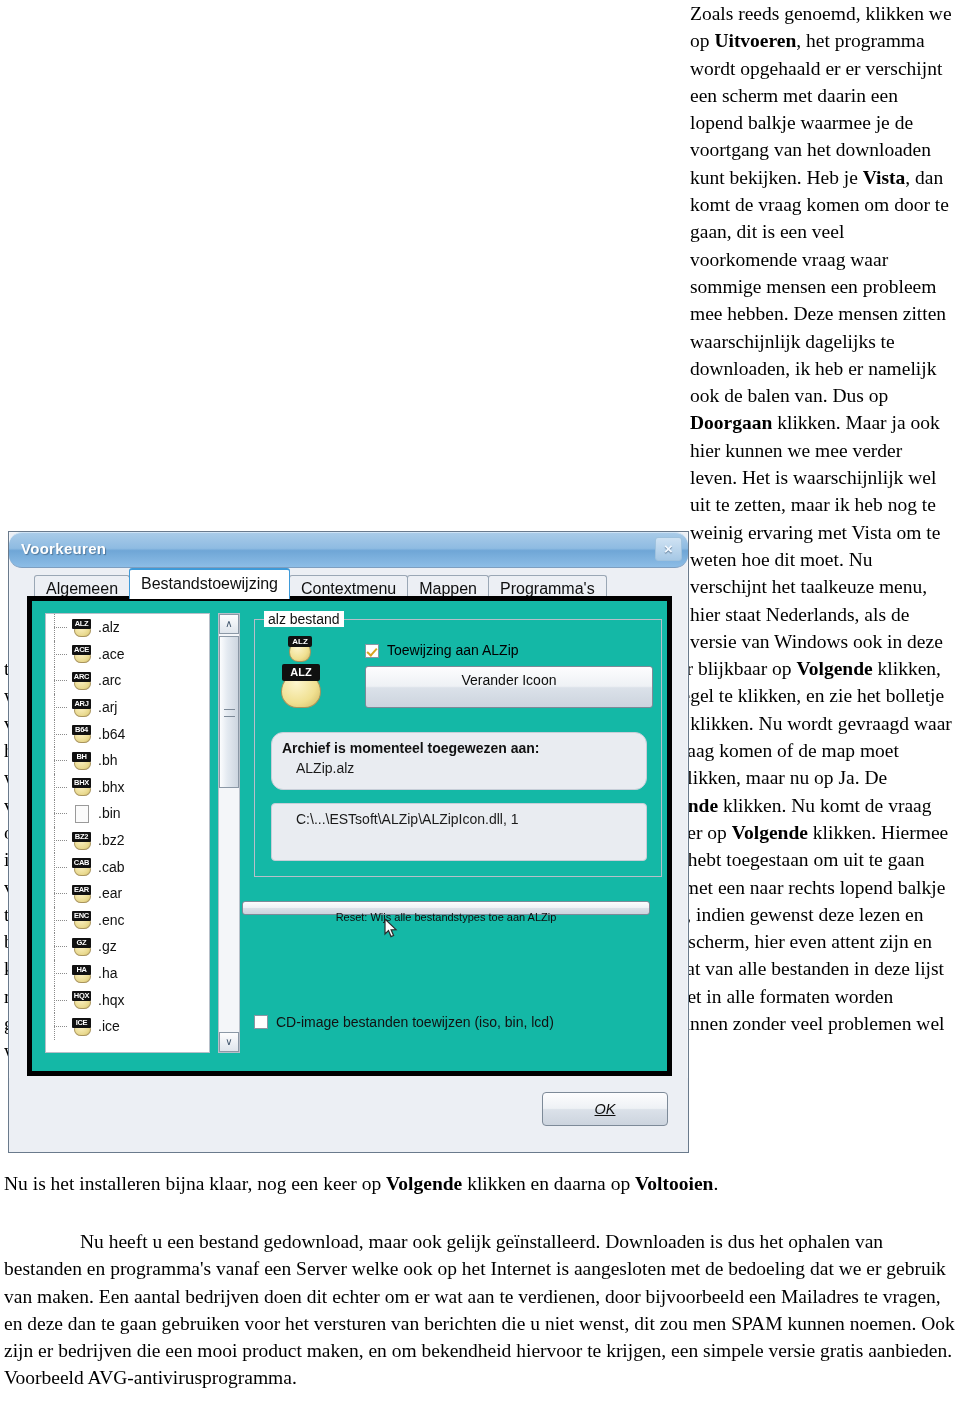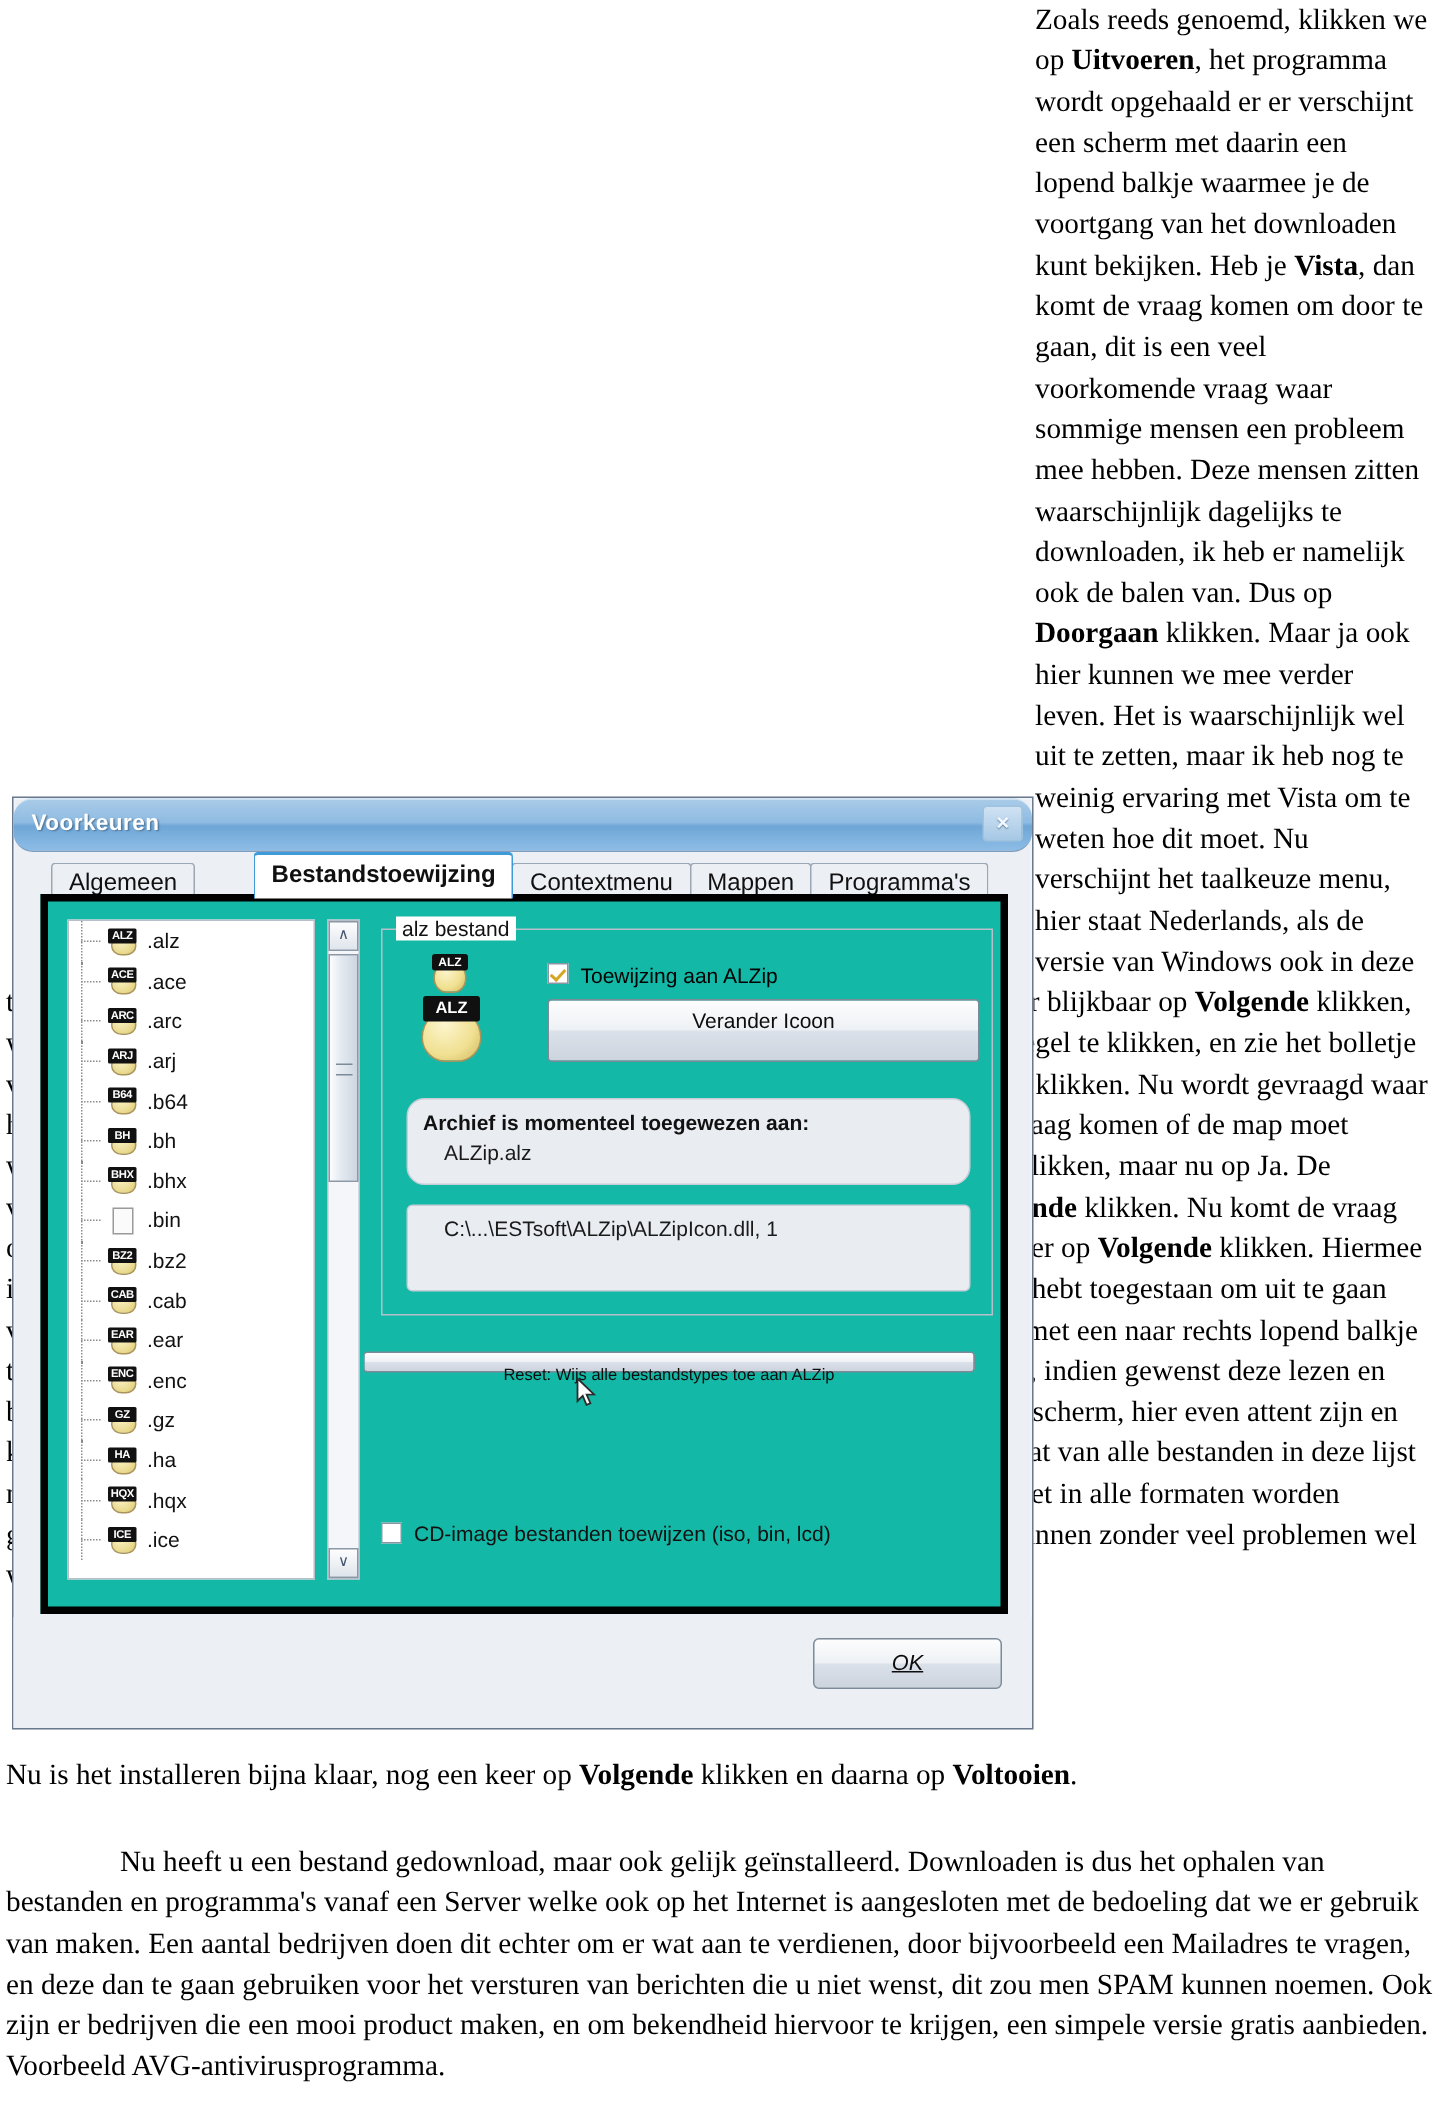--- a/index.html
+++ b/index.html
@@ -128,22 +128,21 @@
     cursor: pointer;
   }
   .tab.active {
     background: #ffffff;
     border-color: #3e9ad8;
     border-top: 2px solid #3e9ad8;
     height: 29px;
     line-height: 27px;
     top: 1px;
     z-index: 5;
-    font-weight: bold;
-    margin-left: 40px;
+    font-weight: normal;
   }
 
   .tabpanel {
     position: absolute;
     left: 18px;
     top: 64px;
     width: 645px;
     height: 480px;
     background: #14b8a6;
     border: 5px solid #000000;
@@ -297,21 +296,21 @@
     background: #101010; color: #fff; font-weight: bold;
     font-size: 11px; line-height: 17px; text-align: center;
     font-family: "Liberation Sans", sans-serif;
     border-radius: 2px;
   }
   .bi-small .bi-tag { font-size: 8px; line-height: 11px; height: 40%; }
 
   .cbrow {
     position: absolute;
     left: 110px; top: 22px;
-    display: flex; align-items: flex-start;
+    display: flex; align-items: flex-end;
     font-size: 14px;
   }
   .checkbox {
     width: 14px; height: 14px;
     border: 1px solid #8a96a3;
     background: #ffffff;
     margin-right: 8px;
     position: relative;
     box-sizing: border-box;
     cursor: pointer;

